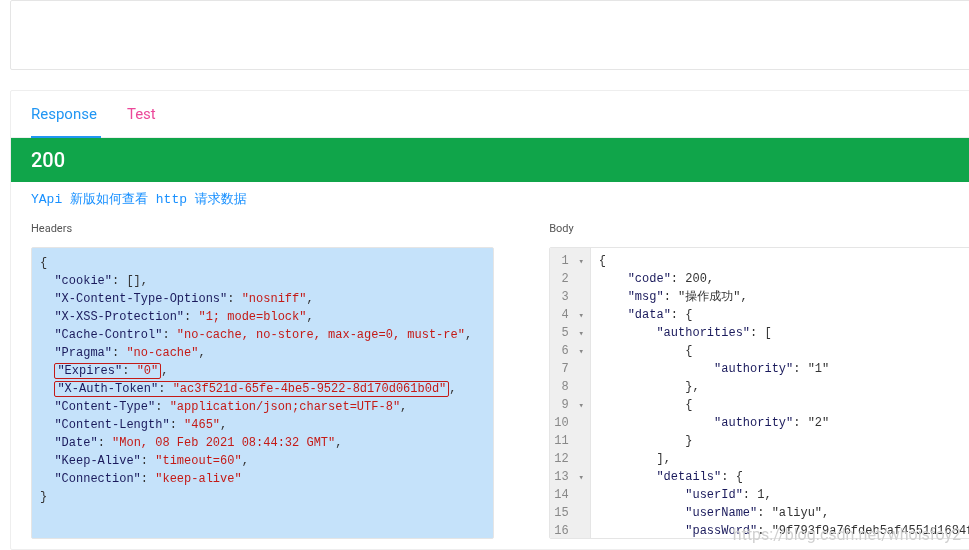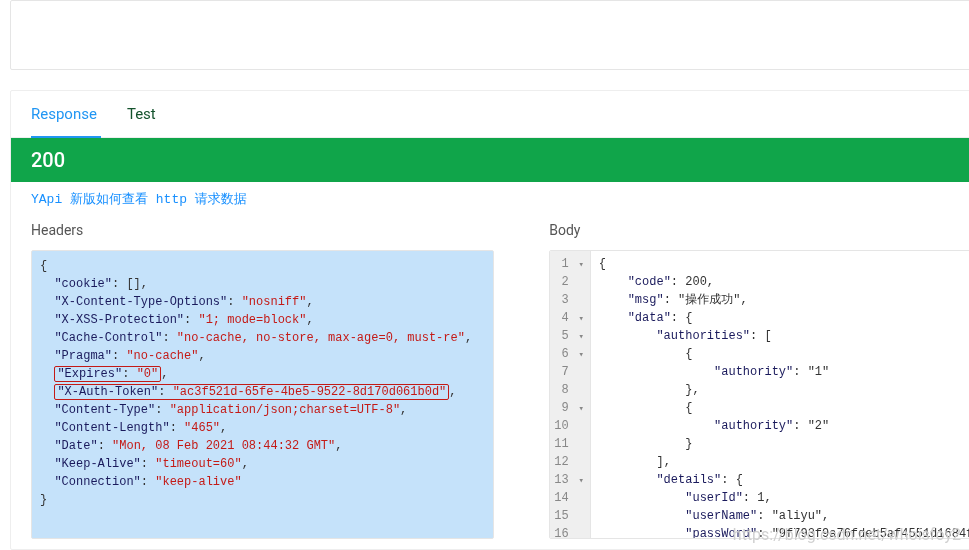--- a/index.html
+++ b/index.html
@@ -3,29 +3,29 @@
   <meta charset="utf-8">
   <style>
     * { margin: 0; padding: 0; box-sizing: border-box; }
     body { font-family: -apple-system, BlinkMacSystemFont, "Segoe UI", Roboto, sans-serif; background: #f5f5f5; color: #333; }
     .page { display: flex; height: 550px; overflow: hidden; }
     .left-gutter { width: 30px; background: #f5f5f5; }
     .main { flex: 1; background: #fff; margin: 0; padding: 0; display: flex; flex-direction: column; }
     .top-empty { height: 70px; border: 1px solid #e5e5e5; margin: 0 10px 20px 10px; background: #fff; border-radius: 2px; }
     .card { background: #fff; border: 1px solid #eee; border-radius: 2px; margin: 0 10px; flex: 1; overflow: hidden; display: flex; flex-direction: column; }
     .tabs { display: flex; padding: 0 20px; border-bottom: 1px solid #eee; }
-    .tab { padding: 14px 30px 14px 0; font-size: 15px; color: #14532d; cursor: pointer; position: relative; }
+    .tab { padding: 14px 30px 14px 0; font-size: 15px; color: #ec4899; cursor: pointer; position: relative; }
     .tab.active { color: #2196f3; }
     .tab.active::after { content: ""; position: absolute; bottom: -1px; left: 0; width: 70px; height: 2px; background: #2196f3; }
     .status-bar { background: #10a54a; color: #fff; padding: 10px 20px; font-size: 20px; font-weight: 500; }
     .link-row { padding: 8px 20px; font-size: 13px; }
     .link-row a { color: #1890ff; text-decoration: none; font-family: Liberation Mono, monospace; }
     .columns { display: flex; flex: 1; overflow: hidden; padding: 0 20px 10px; gap: 55px; }
     .col { flex: 1; min-width: 0; display: flex; flex-direction: column; overflow: hidden; }
-    .col-title { font-size: 14px; color: #555; padding: 6px 0 12px; }
+    .col-title { font-size: 11px; color: #555; padding: 6px 0 12px; }
     .code-panel { flex: 1; border: 1px solid #e5e5e5; border-radius: 2px; overflow: auto; font-family: "Courier New", Consolas, monospace; font-size: 12px; line-height: 1.5; }
     .headers-panel { background: #c5e2fa; padding: 6px 8px; white-space: pre; }
     .body-panel { background: #fff; display: flex; white-space: pre; }
     .gutter-col { background: #efefef; text-align: right; color: #888; padding: 4px 6px 4px 4px; user-select: none; min-width: 36px; border-right: 1px solid #e5e5e5; }
     .gutter-col div { font-family: "Courier New", Consolas, monospace; font-size: 12px; line-height: 1.5; }
     .fold { color: #888; font-size: 9px; display: inline-block; width: 8px; }
     .code-col { padding: 4px 8px; flex: 1; overflow-x: auto; }
     .k { color: #1a1a5c; }
     .s { color: #c41a16; }
     .p { color: #333; }

